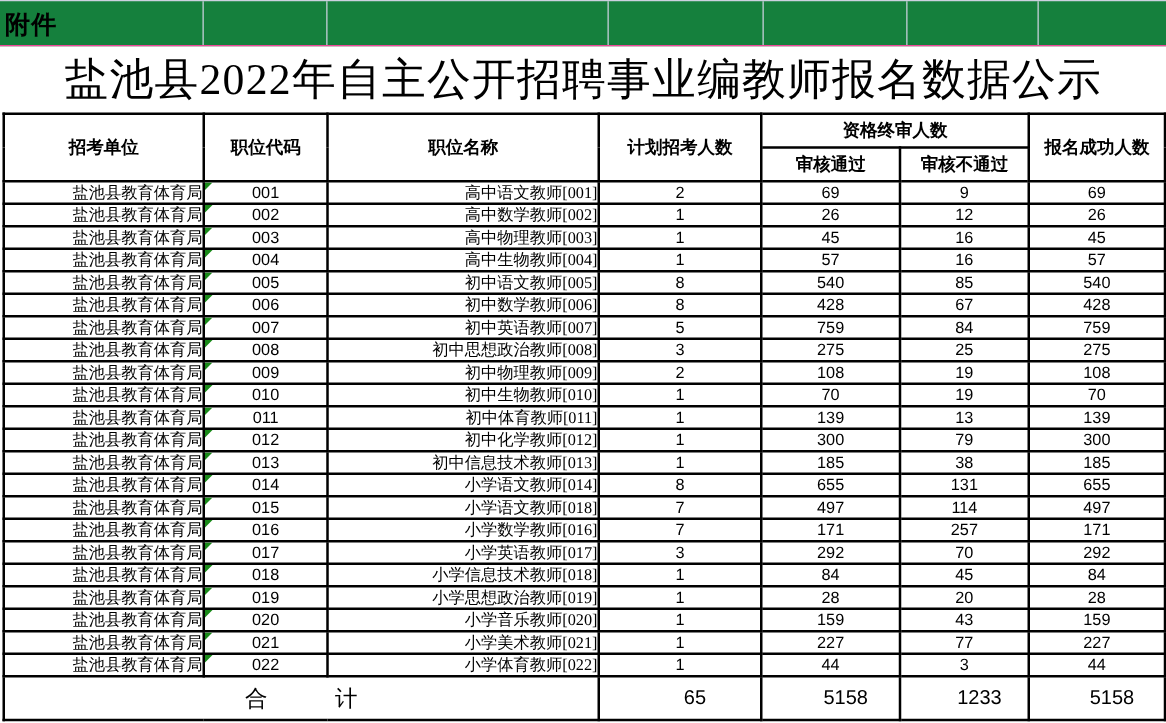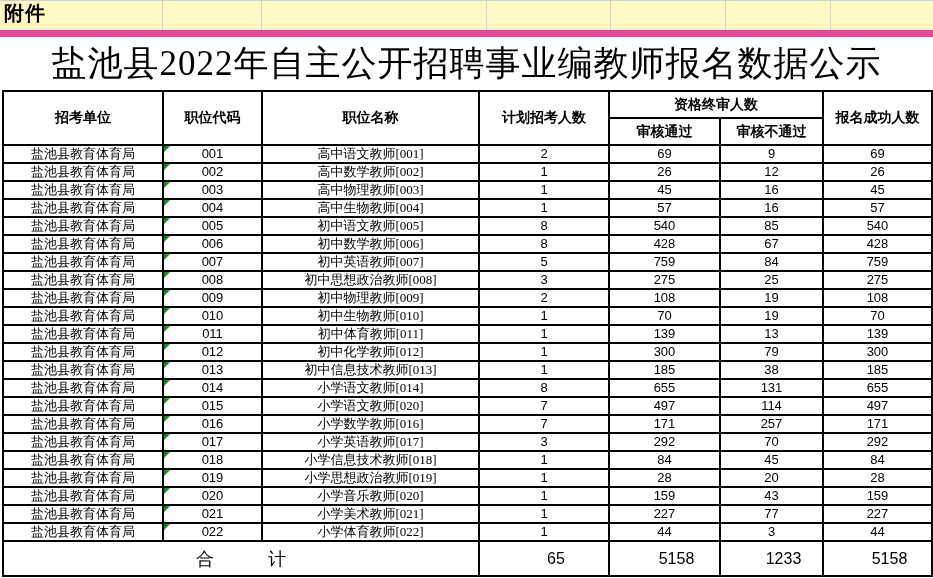--- a/index.html
+++ b/index.html
@@ -6,22 +6,22 @@
   html,body { margin:0; padding:0; }
   body {
     width:933px; height:578px; overflow:hidden;
     background:#ffffff; color:#000;
     font-family:"Liberation Sans", sans-serif;
   }
   
   .top-strip {
     position:relative; height:37px;
     border-top:1px solid #ccd1e0;
-    border-bottom:7px solid #ec4899;
-    background:#fef9c3;
+    border-bottom:1px solid #ec4899;
+    background:#15803d;
   }
   .vline { position:absolute; top:0; bottom:0; width:1px; background:#ccd1e0; }
   .attachment {
     position:absolute; left:4px; bottom:3px;
     font-weight:bold; font-size:20px; letter-spacing:1px;
   }
   
   .title-row {
     height:53px; display:flex; align-items:center; justify-content:center;
     font-family:"Liberation Serif", serif;
@@ -31,21 +31,21 @@
   table.main {
     border-collapse:collapse; table-layout:fixed;
     margin-left:2px; width:929px;
   }
   th, td {
     border:2px solid #000; padding:0; text-align:center;
     vertical-align:middle; overflow:hidden; white-space:nowrap;
   }
   thead th { height:27px; font-size:14px; font-weight:bold; font-family:"Liberation Sans", sans-serif; }
   tbody td { height:16px; font-size:13px; line-height:16px; }
-  .cjk { font-family:"Liberation Serif", serif; }
+  .cjk { font-family:"Liberation Serif", serif;text-align:right; }
   .num { font-family:"Liberation Sans", sans-serif; }
   .code-cell { position:relative; font-family:"Liberation Sans", sans-serif; }
   .tri {
     position:absolute; left:0; top:0; width:0; height:0;
     border-top:6px solid #1a8a1a; border-right:6px solid transparent;
   }
   tfoot td { height:35px; }
   .total-label { font-family:"Liberation Serif", serif; font-size:18px; }
   .total-num { font-family:"Liberation Sans", sans-serif; font-size:16px;padding-left:24px; }
 </style>
@@ -211,21 +211,21 @@
         <td class="code-cell"><span class="tri"></span>014</td>
         <td class="cjk">小学语文教师[014]</td>
         <td class="num">8</td>
         <td class="num">655</td>
         <td class="num">131</td>
         <td class="num">655</td>
       </tr>
       <tr>
         <td class="cjk">盐池县教育体育局</td>
         <td class="code-cell"><span class="tri"></span>015</td>
-        <td class="cjk">小学语文教师[020]</td>
+        <td class="cjk">小学语文教师[018]</td>
         <td class="num">7</td>
         <td class="num">497</td>
         <td class="num">114</td>
         <td class="num">497</td>
       </tr>
       <tr>
         <td class="cjk">盐池县教育体育局</td>
         <td class="code-cell"><span class="tri"></span>016</td>
         <td class="cjk">小学数学教师[016]</td>
         <td class="num">7</td>

